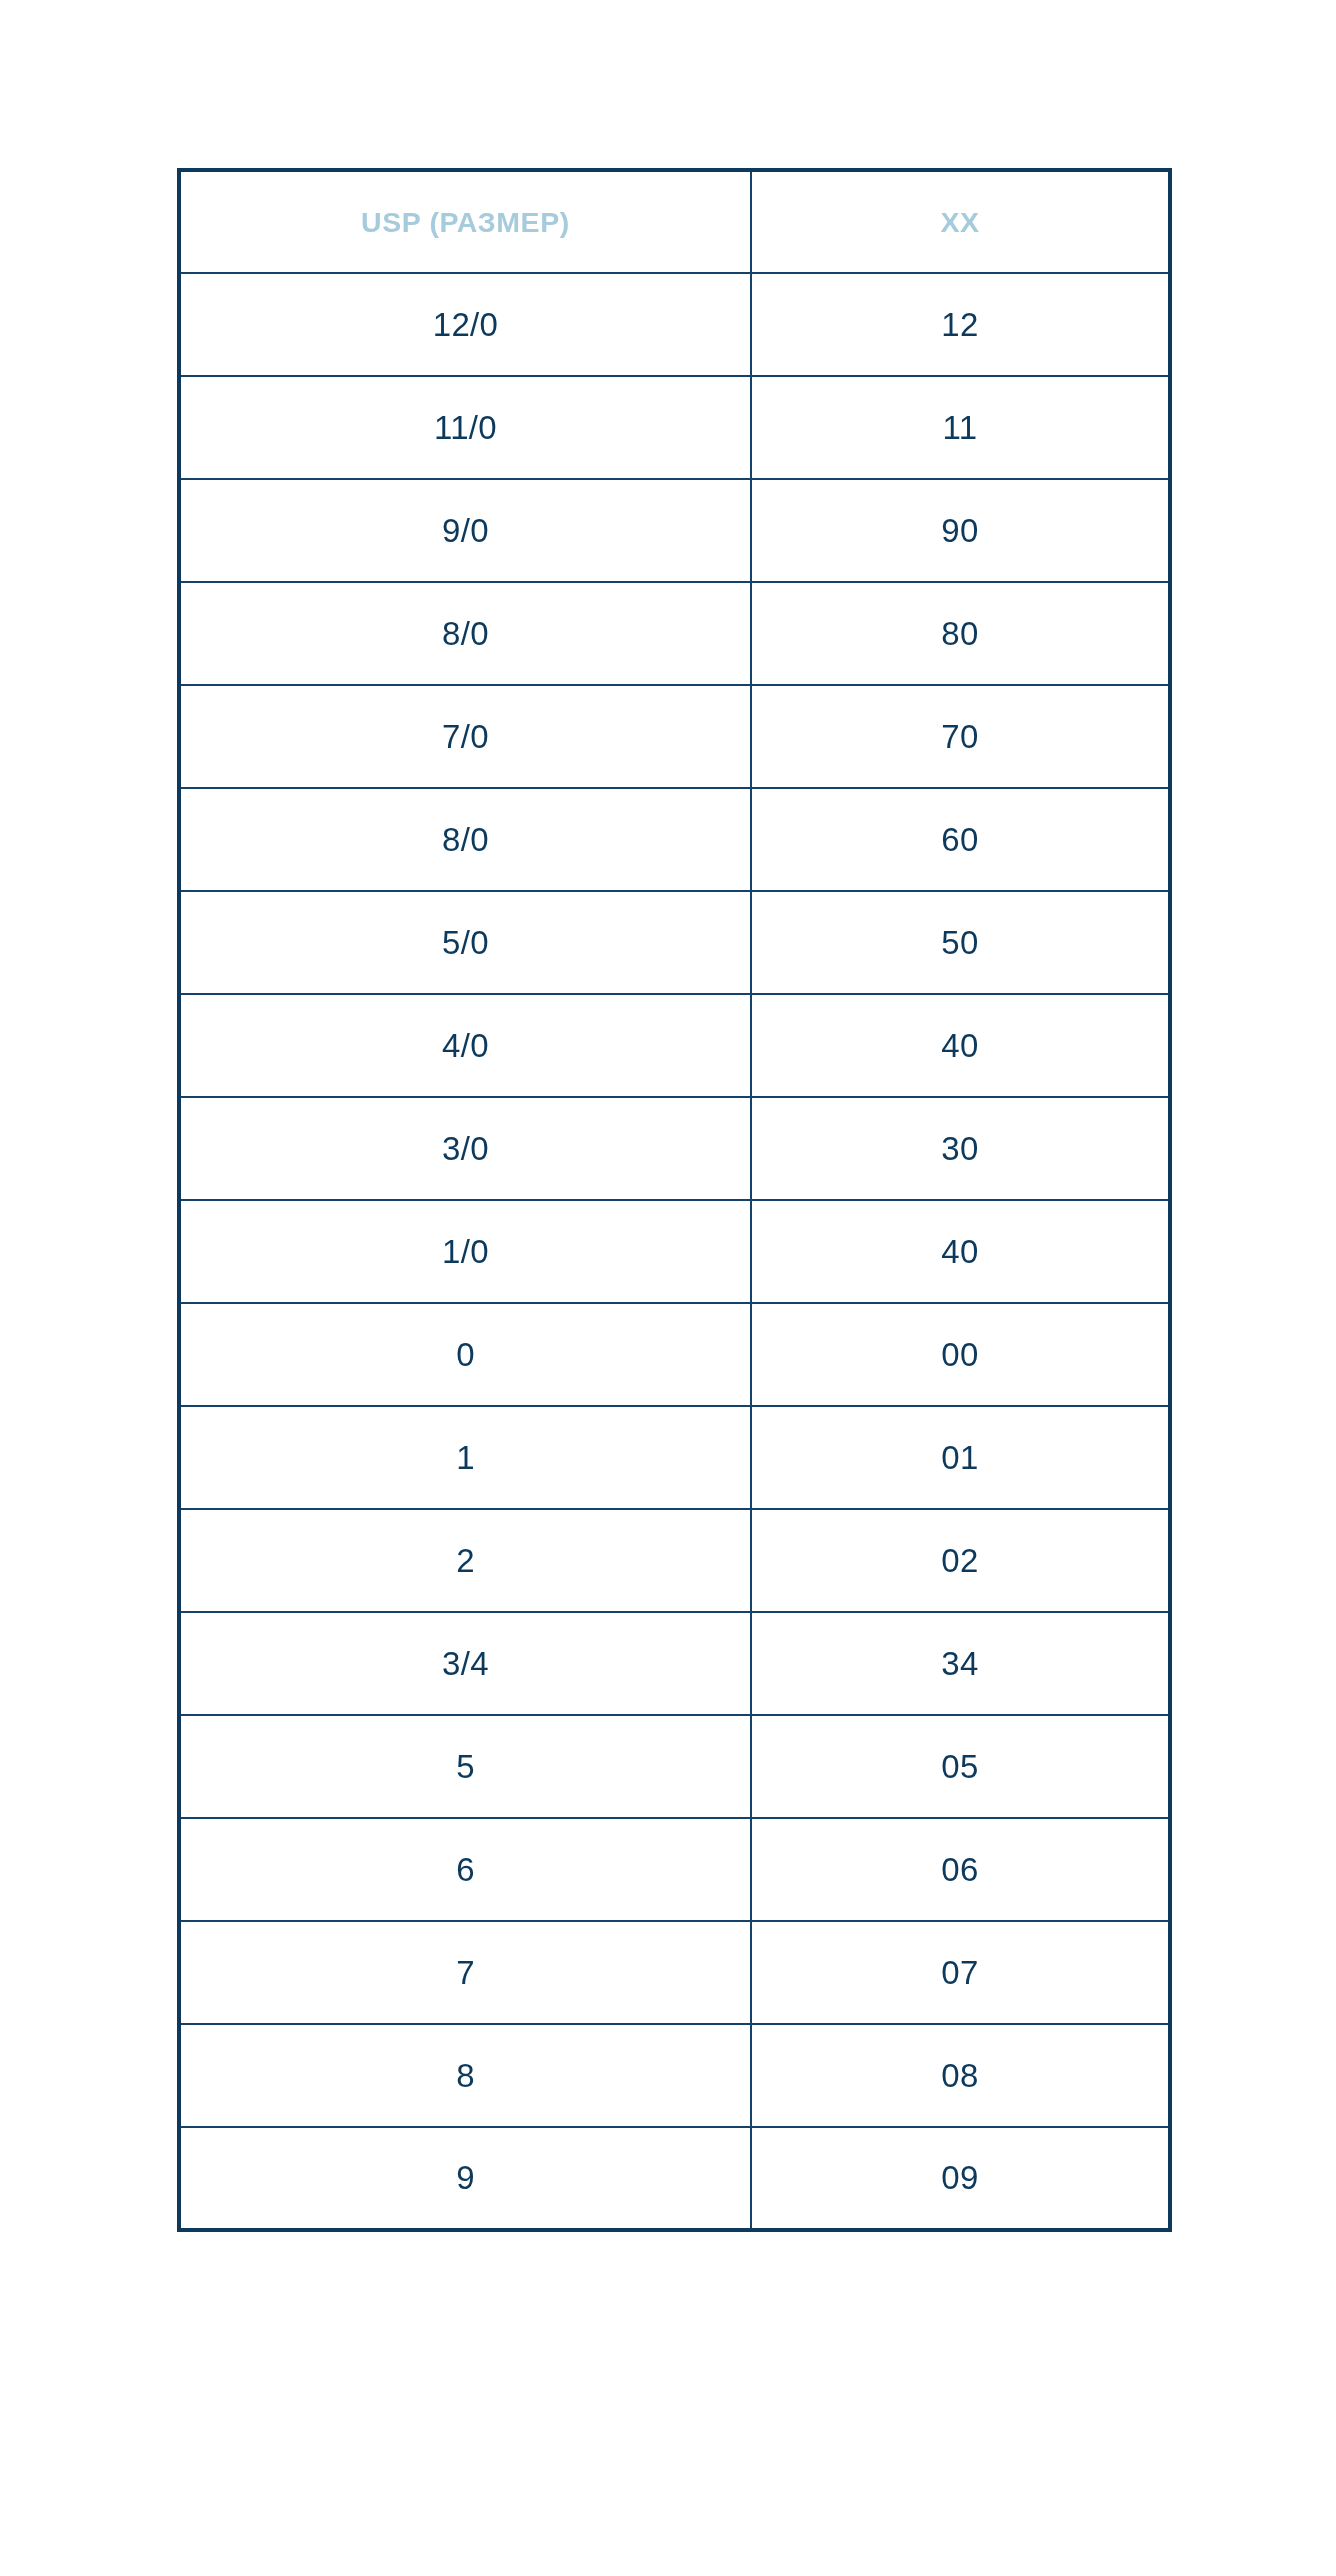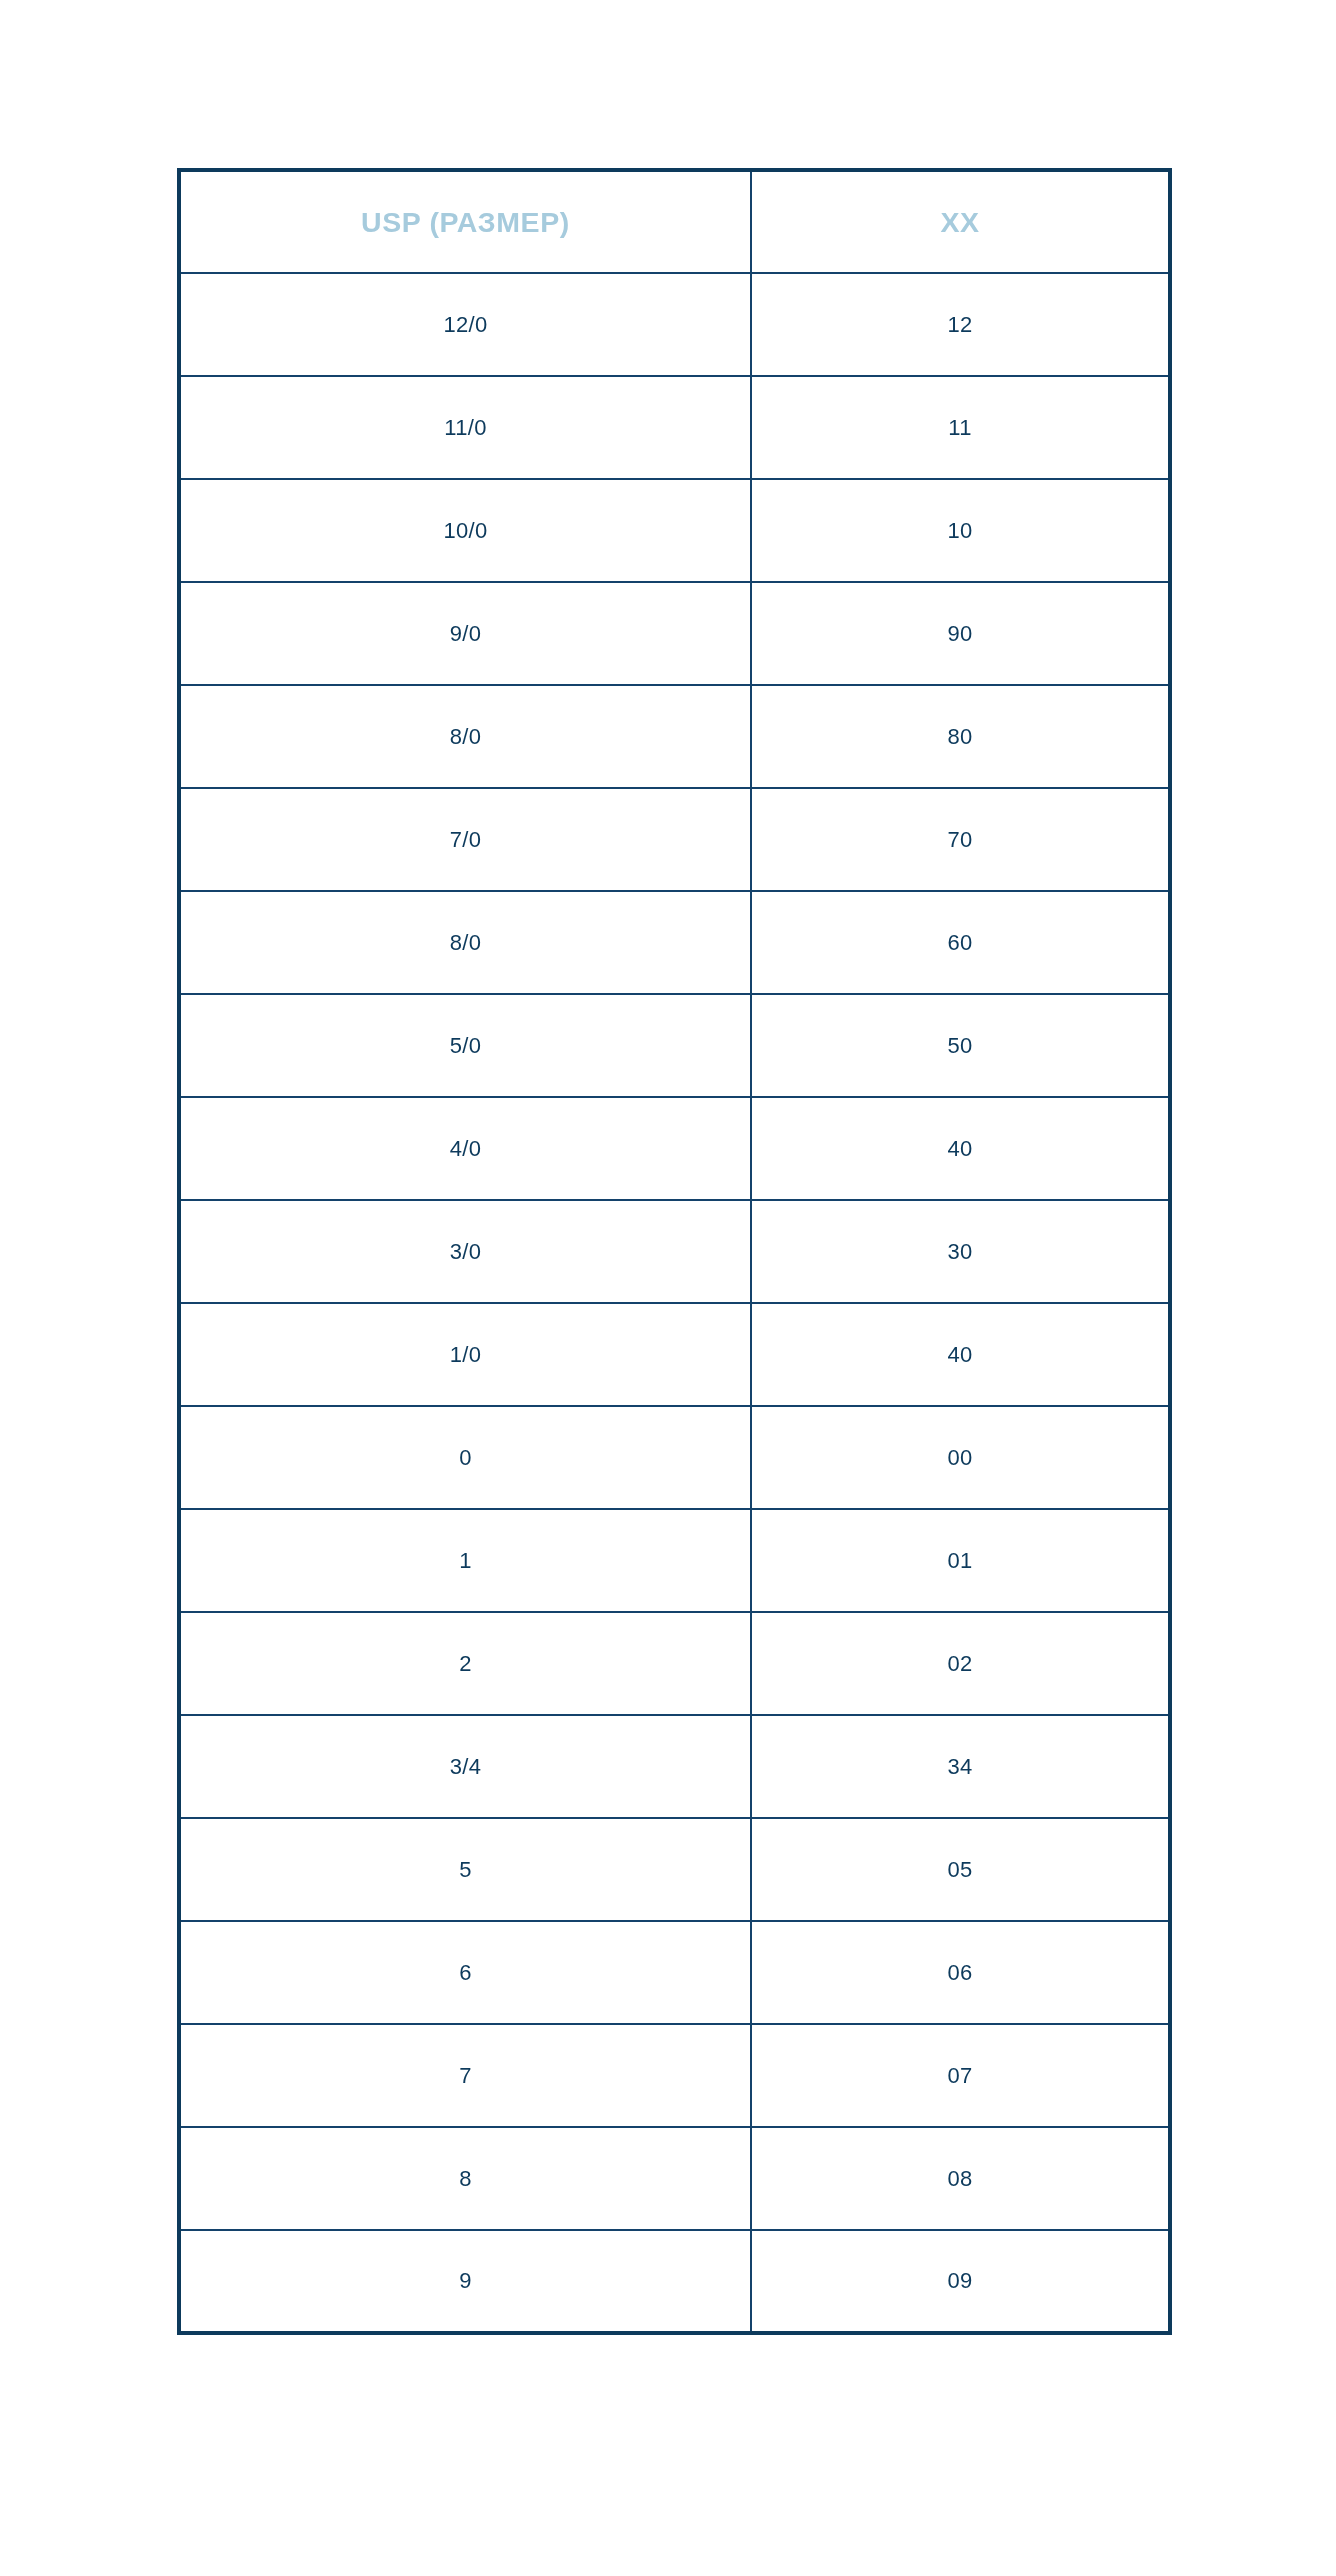--- a/index.html
+++ b/index.html
@@ -55,21 +55,21 @@
 
   table.usp-table thead th {
     color: #a6cbdd;
     font-size: 28.5px;
     font-weight: bold;
     letter-spacing: 0.6px;
   }
 
   table.usp-table tbody td {
     color: #0d3a5c;
-    font-size: 22px;
+    font-size: 33px;
     font-weight: normal;
     letter-spacing: 0.3px;
   }
 
   table.usp-table tbody tr:last-child td {
     border-bottom: 4.6px solid #0d3a5c;
   }
 </style>
 </head>
 <body>
@@ -88,24 +88,20 @@
         </tr>
       </thead>
       <tbody id="table-body">
           <tr>
             <td>12/0</td>
             <td>12</td>
           </tr>
           <tr>
             <td>11/0</td>
             <td>11</td>
-          </tr>
-          <tr>
-            <td>10/0</td>
-            <td>10</td>
           </tr>
           <tr>
             <td>9/0</td>
             <td>90</td>
           </tr>
           <tr>
             <td>8/0</td>
             <td>80</td>
           </tr>
           <tr>

